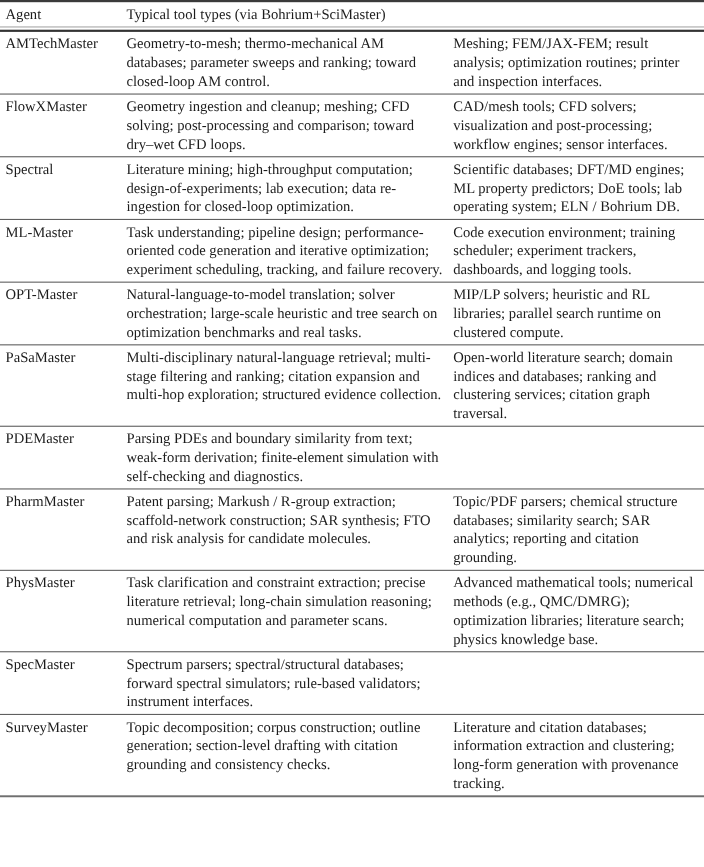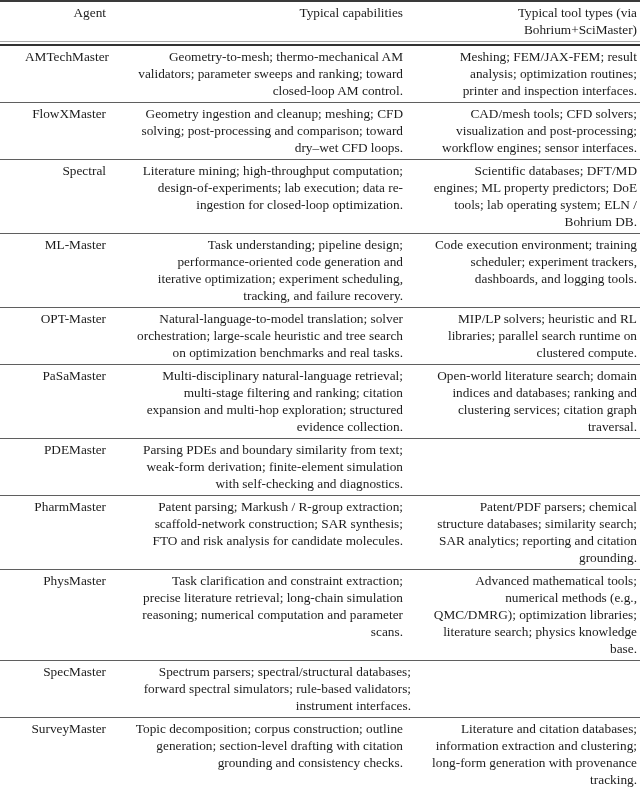--- a/index.html
+++ b/index.html
@@ -38,48 +38,46 @@
     border-top: 2px solid #6f6f6f;
   }
   .row {
     display: grid;
     grid-template-columns: 110px 297px 1fr;
     padding: 2px 2px 3px 5px;
     box-sizing: border-box;
   }
   .cell {
     padding-right: 9px;
-    text-align: right;
-    margin-left: 20px;
+    text-align: left;
   }
   .cell.col-tools {
     padding-right: 1px;
   }
   .row.header .cell {
     font-weight: normal;
   }
 </style>
 </head>
 <body>
 
 <div class="agent-table">
 
   <div class="rule rule-top"></div>
 
   <div class="row header">
     <div class="cell col-agent">Agent</div>
-    <div class="cell col-caps">Typical capabilities</div>
     <div class="cell col-tools">Typical tool types (via Bohrium+SciMaster)</div>
   </div>
 
   <div class="rule rule-mid"></div>
 
   <div class="row">
     <div class="cell col-agent">AMTechMaster</div>
-    <div class="cell col-caps">Geometry-to-mesh; thermo-mechanical AM validators; parameter sweeps and ranking; toward closed-loop AM control.</div>
+    <div class="cell col-caps">Geometry-to-mesh; thermo-mechanical AM databases; parameter sweeps and ranking; toward closed-loop AM control.</div>
     <div class="cell col-tools">Meshing; FEM/JAX-FEM; result analysis; optimization routines; printer and inspection interfaces.</div>
   </div>
   <div class="rule"></div>
 
   <div class="row">
     <div class="cell col-agent">FlowXMaster</div>
     <div class="cell col-caps">Geometry ingestion and cleanup; meshing; CFD solving; post-processing and comparison; toward dry–wet CFD loops.</div>
     <div class="cell col-tools">CAD/mesh tools; CFD solvers; visualization and post-processing; workflow engines; sensor interfaces.</div>
   </div>
   <div class="rule"></div>
@@ -114,21 +112,21 @@
 
   <div class="row">
     <div class="cell col-agent">PDEMaster</div>
     <div class="cell col-caps">Parsing PDEs and boundary similarity from text; weak-form derivation; finite-element simulation with self-checking and diagnostics.</div>
   </div>
   <div class="rule"></div>
 
   <div class="row">
     <div class="cell col-agent">PharmMaster</div>
     <div class="cell col-caps">Patent parsing; Markush / R-group extraction; scaffold-network construction; SAR synthesis; FTO and risk analysis for candidate molecules.</div>
-    <div class="cell col-tools">Patent/PDF parsers; chemical structure databases; similarity search; SAR analytics; reporting and citation grounding.</div>
+    <div class="cell col-tools">Topic/PDF parsers; chemical structure databases; similarity search; SAR analytics; reporting and citation grounding.</div>
   </div>
   <div class="rule"></div>
 
   <div class="row">
     <div class="cell col-agent">PhysMaster</div>
     <div class="cell col-caps">Task clarification and constraint extraction; precise literature retrieval; long-chain simulation reasoning; numerical computation and parameter scans.</div>
     <div class="cell col-tools">Advanced mathematical tools; numerical methods (e.g., QMC/DMRG); optimization libraries; literature search; physics knowledge base.</div>
   </div>
   <div class="rule"></div>
 

